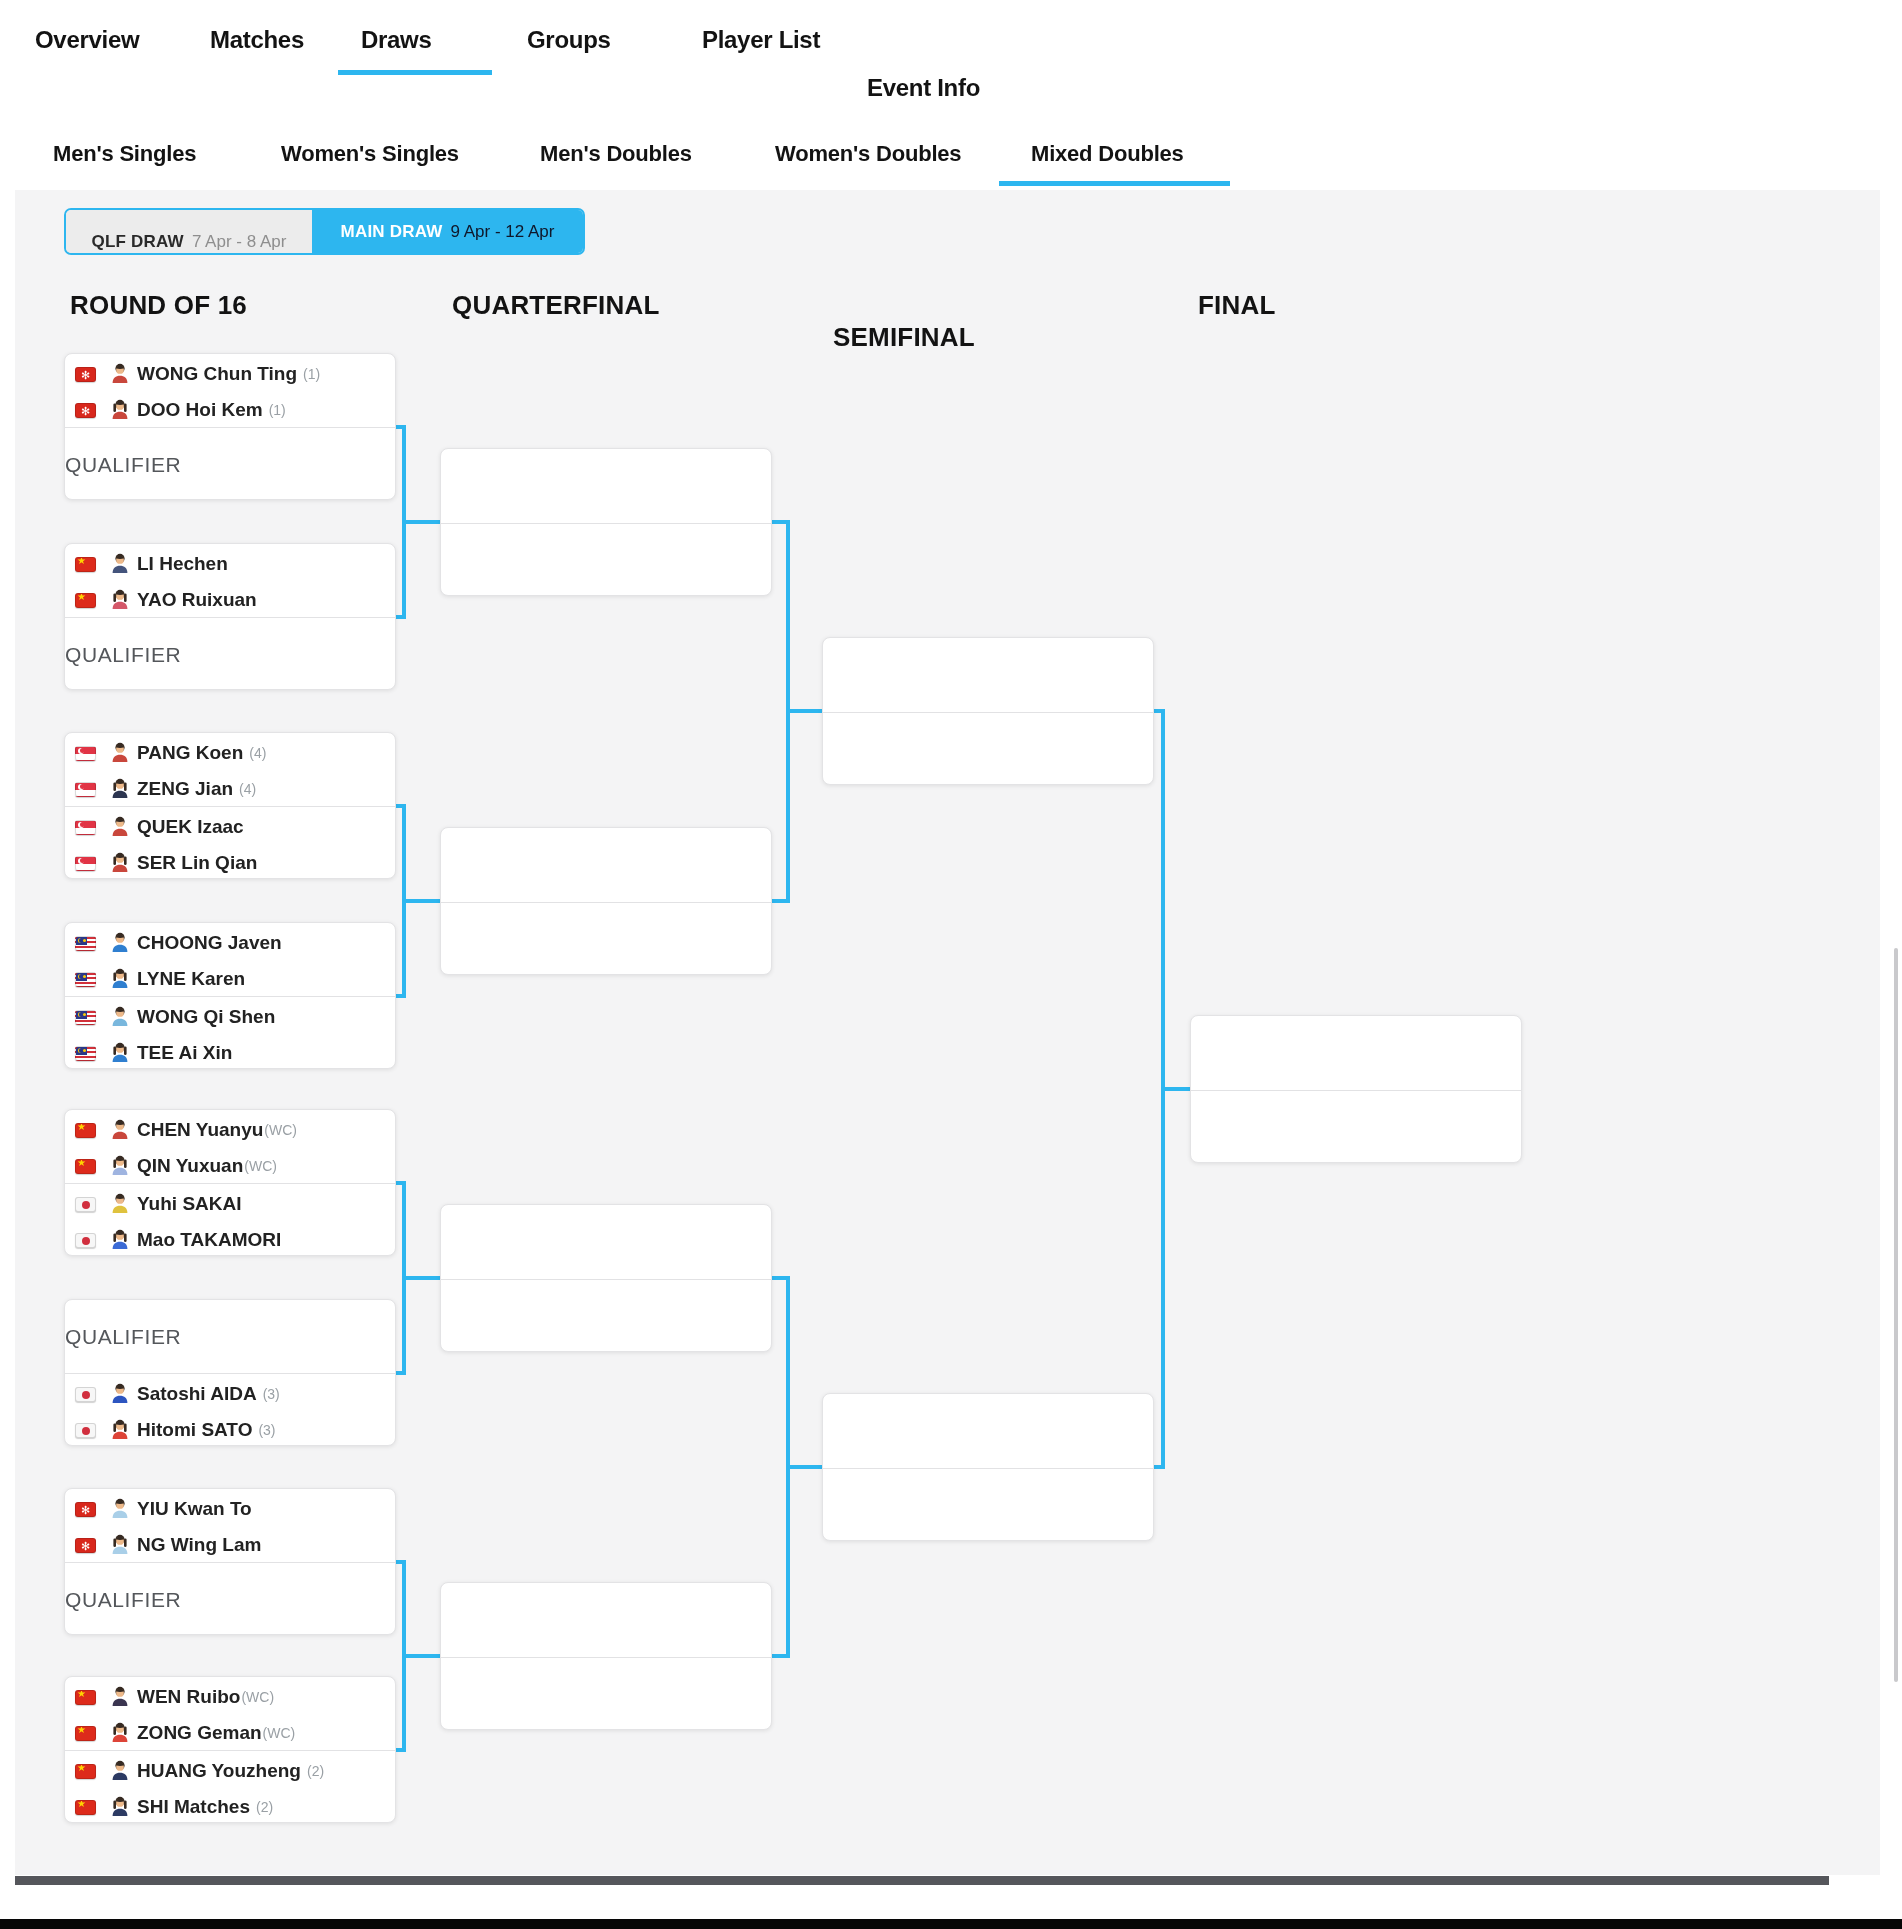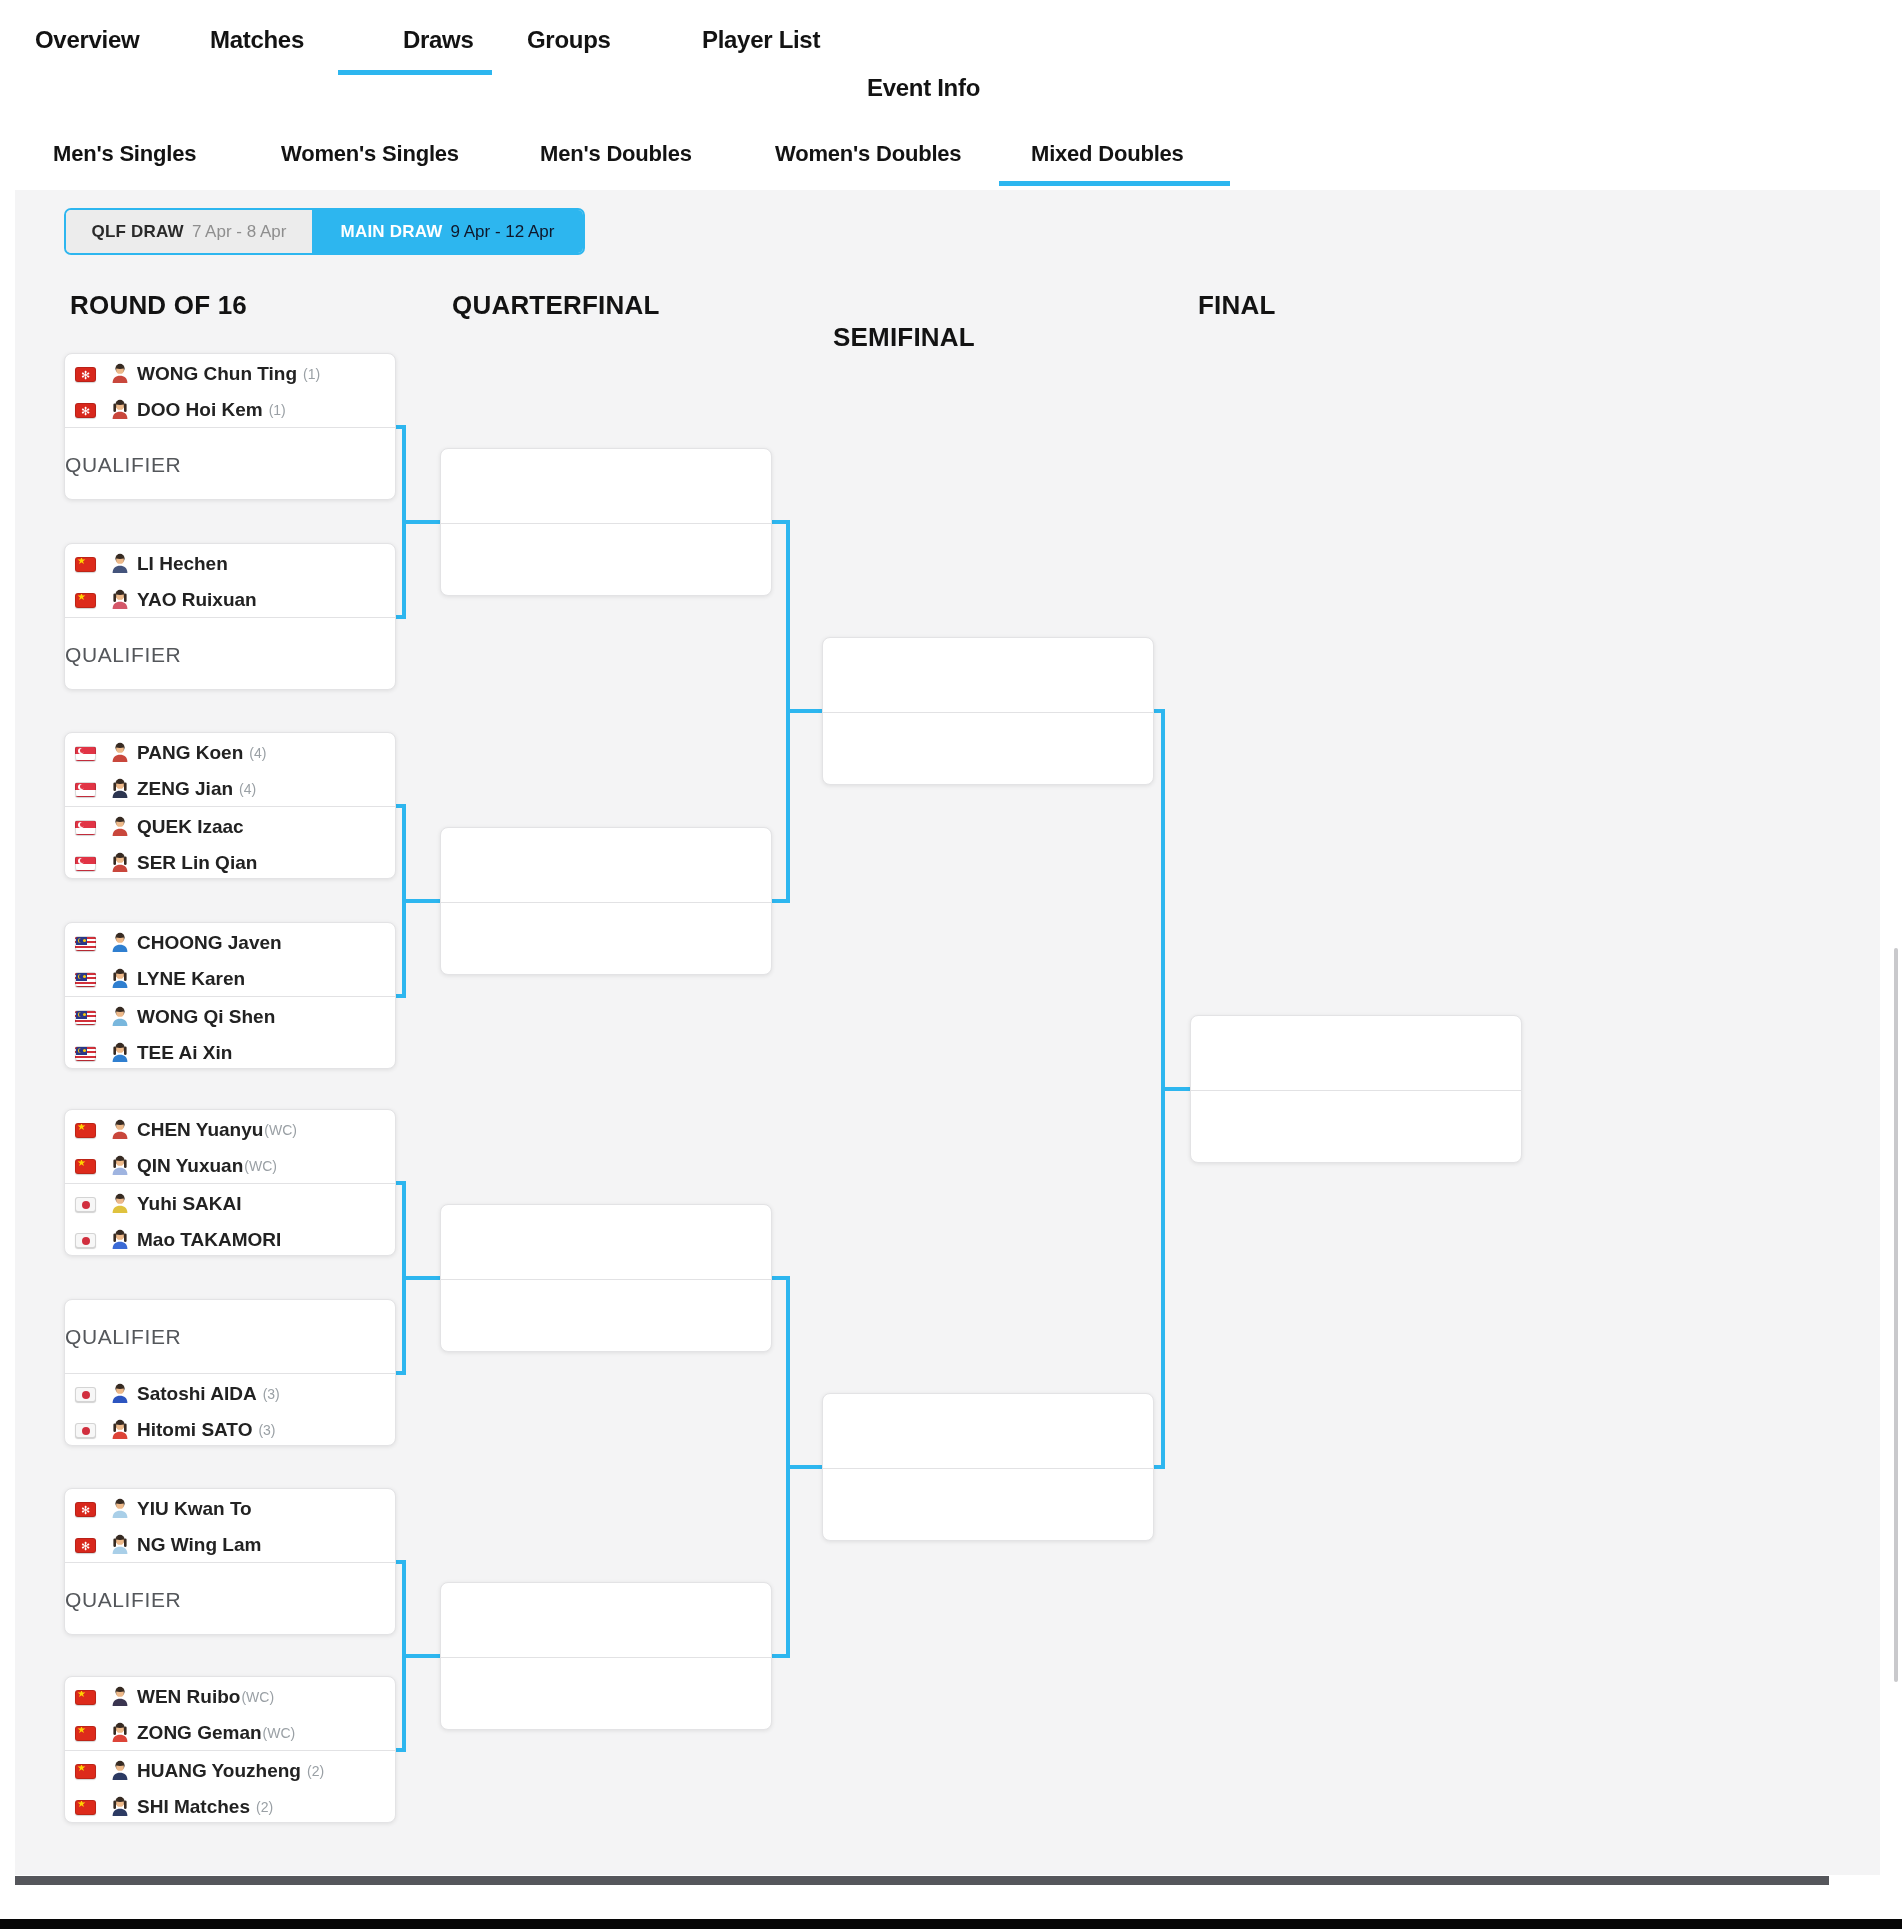--- a/index.html
+++ b/index.html
@@ -13,21 +13,21 @@
 
   
   .tabitem{position:absolute;top:141px;font-size:22px;font-weight:bold;color:#131313;letter-spacing:-0.2px;cursor:pointer;white-space:nowrap;}
 
   
   .panel{position:absolute;left:15px;top:190px;width:1865px;height:1685px;background:#f4f4f5;}
 
   
   .toggle{position:absolute;left:64px;top:208px;width:521px;height:47px;border:2px solid var(--accent);border-radius:7px;overflow:hidden;display:flex;box-sizing:border-box;background:#ececec;}
   .toggle-seg{border:none;margin:0;height:100%;display:flex;align-items:center;justify-content:center;font-family:inherit;font-size:17px;cursor:pointer;white-space:nowrap;}
-  .toggle-seg.qlf{width:246px;background:#ececec;color:#2a2a2a;}
+  .toggle-seg.qlf{width:246px;background:#ececec;color:#2a2a2a;align-items:flex-end;}
   .toggle-seg.main{flex:1;background:var(--accent);color:#fff;}
   .toggle-seg .lbl{font-weight:bold;letter-spacing:0.2px;}
   .toggle-seg .dates{margin-left:8px;font-weight:normal;}
   .toggle-seg.qlf .dates{color:#8e8e8e;}
   .toggle-seg.main .dates{color:#0f172a;}
 
   
   .roundheader{position:absolute;top:290px;font-size:26px;font-weight:bold;color:#131313;letter-spacing:0.2px;white-space:nowrap;}
 
   
@@ -63,21 +63,21 @@
   .vbar{position:absolute;left:1894px;top:948px;width:4px;height:734px;background:#c9c9cc;border-radius:2px;}
   .bottombar{position:absolute;left:0;top:1919px;width:1902px;height:10px;background:#060606;}
 </style>
 </head>
 <body>
 
 <div class="page">
   <div id="topnav">
       <div class="navitem" style="left: 35px;">Overview</div>
       <div class="navitem" style="left: 210px;">Matches</div>
-      <div class="navitem" style="left: 403px;">Draws</div>
+      <div class="navitem" style="left: 361px;">Draws</div>
       <div class="nav-underline" style="left: 338px; top: 70px; width: 154px;"></div>
       <div class="navitem" style="left: 527px;">Groups</div>
       <div class="navitem" style="left: 702px;">Player List</div>
       <div class="navitem" style="left: 867px; margin-top: 48px;">Event Info</div>
     </div>
   <div id="cattabs">
       <div class="tabitem" style="left: 53px;">Men's Singles</div>
       <div class="tabitem" style="left: 281px;">Women's Singles</div>
       <div class="tabitem" style="left: 540px;">Men's Doubles</div>
       <div class="tabitem" style="left: 775px;">Women's Doubles</div>

